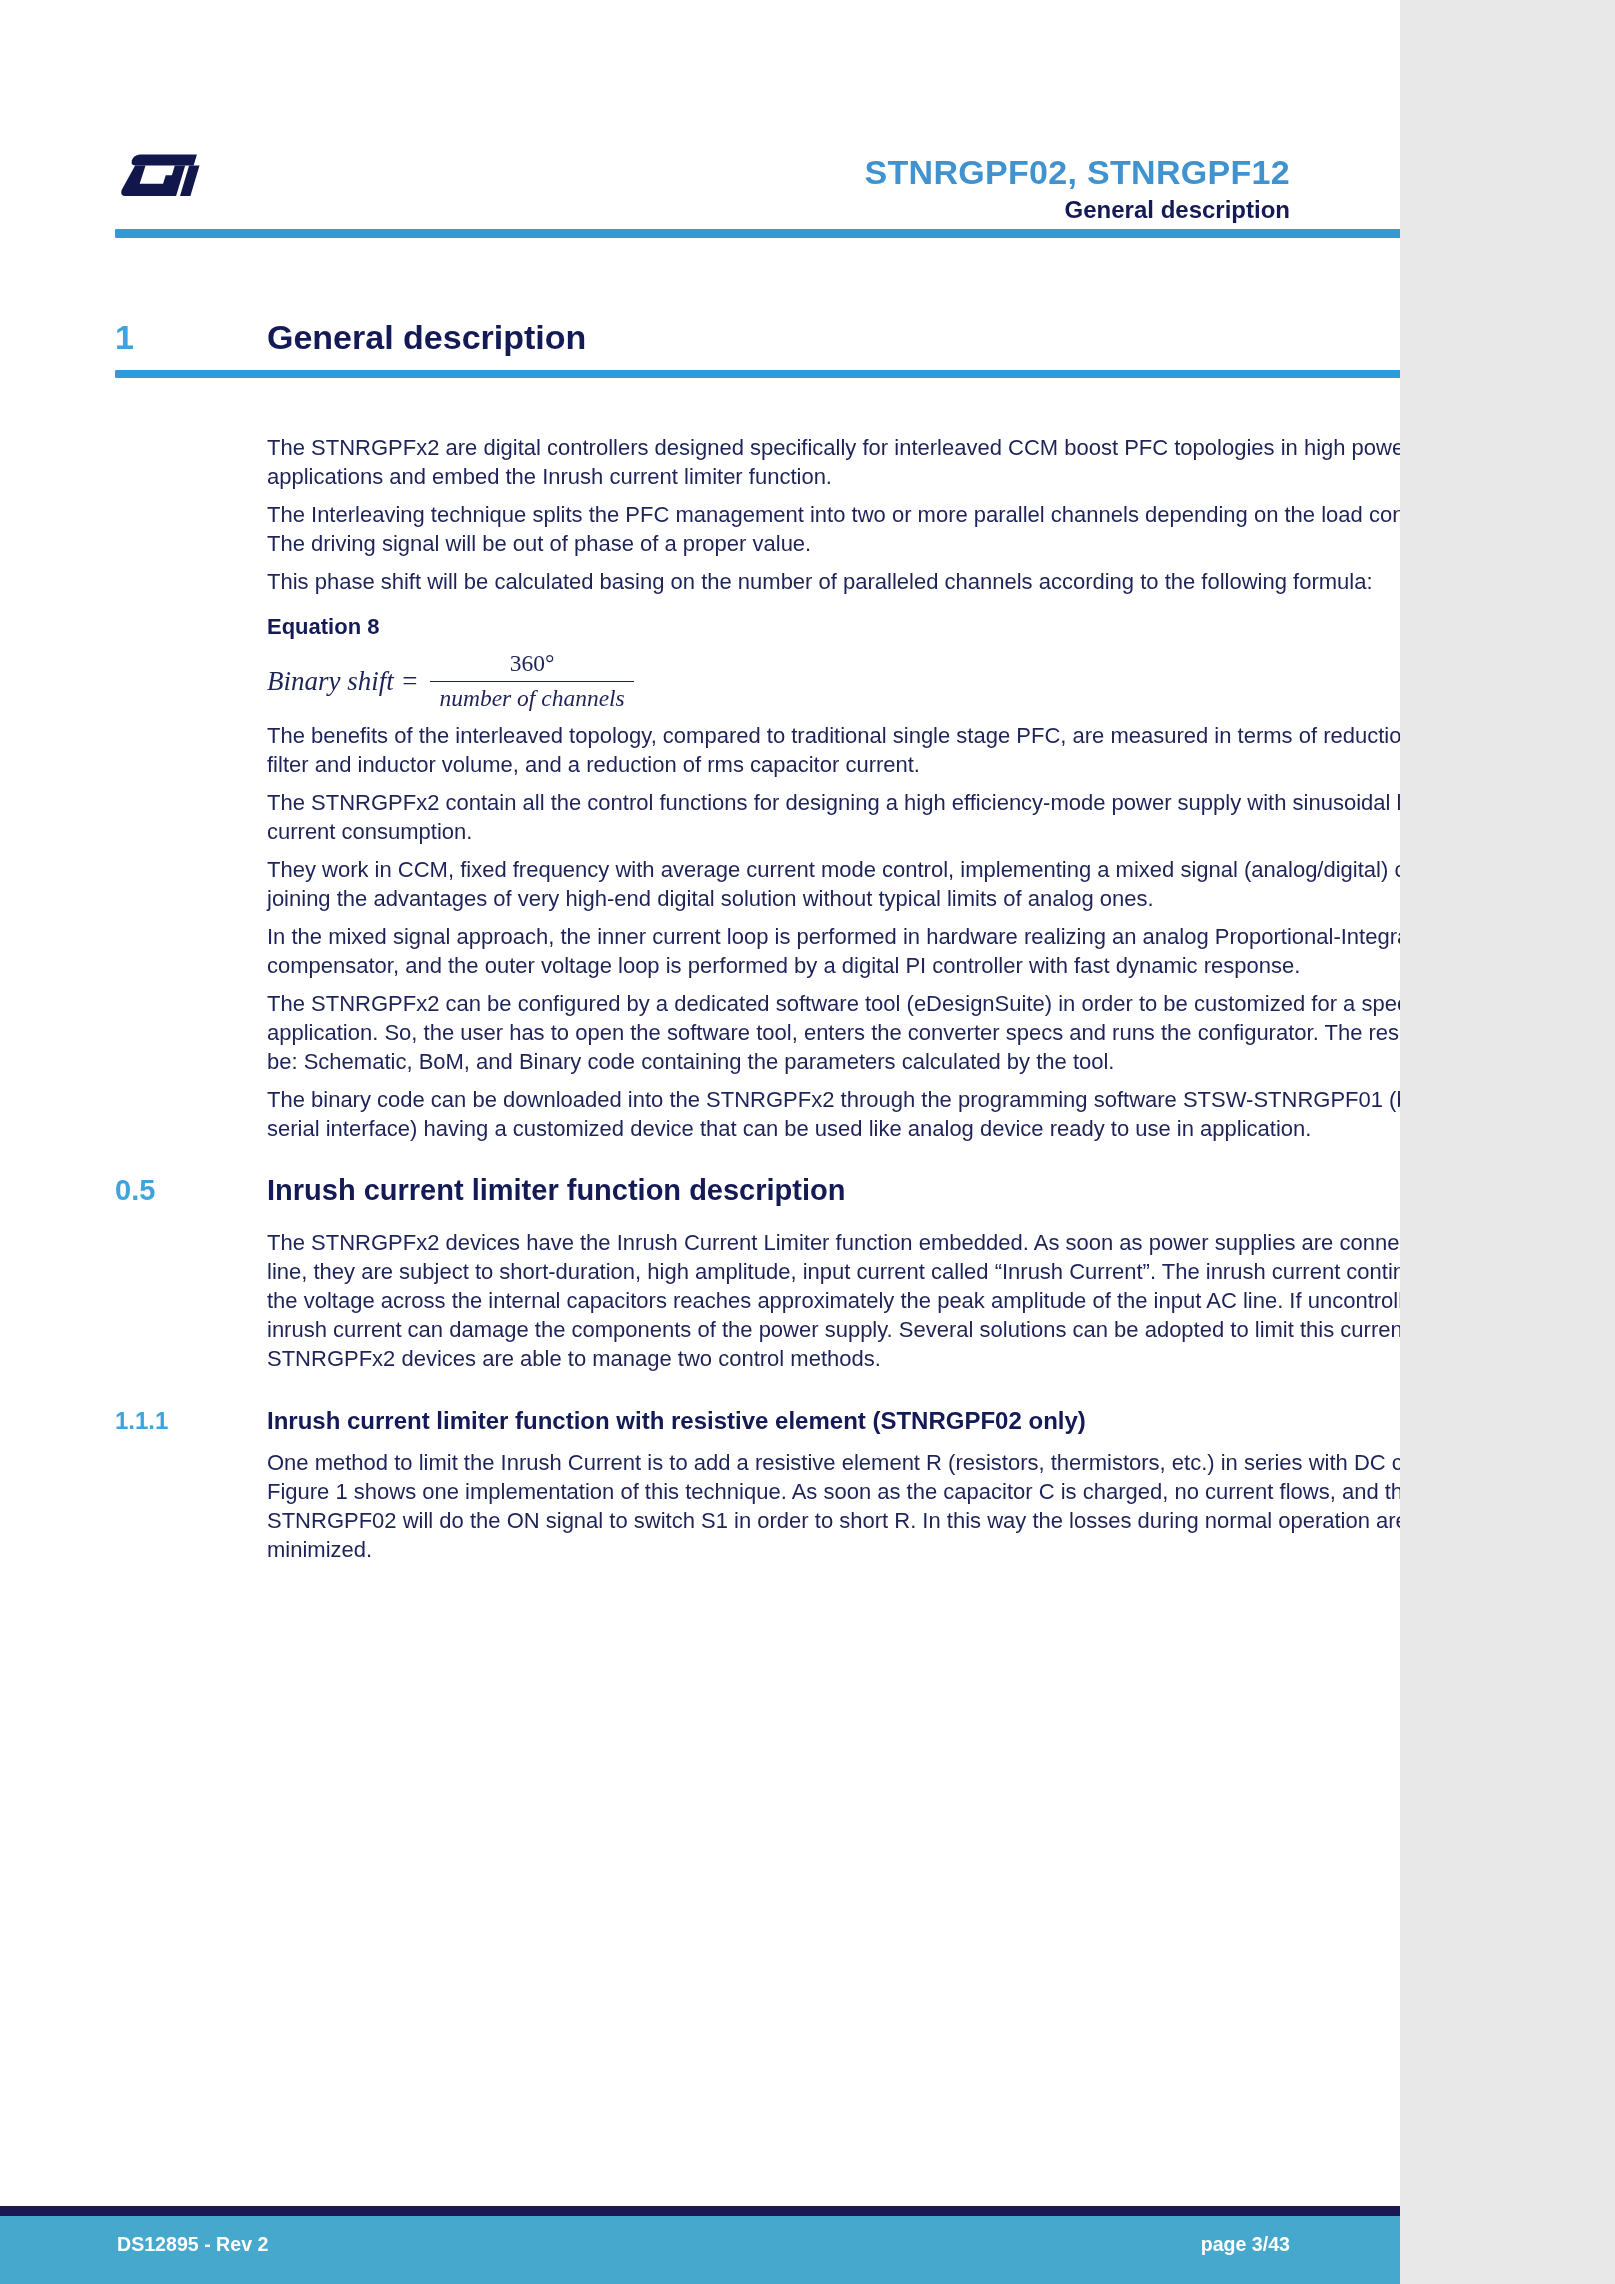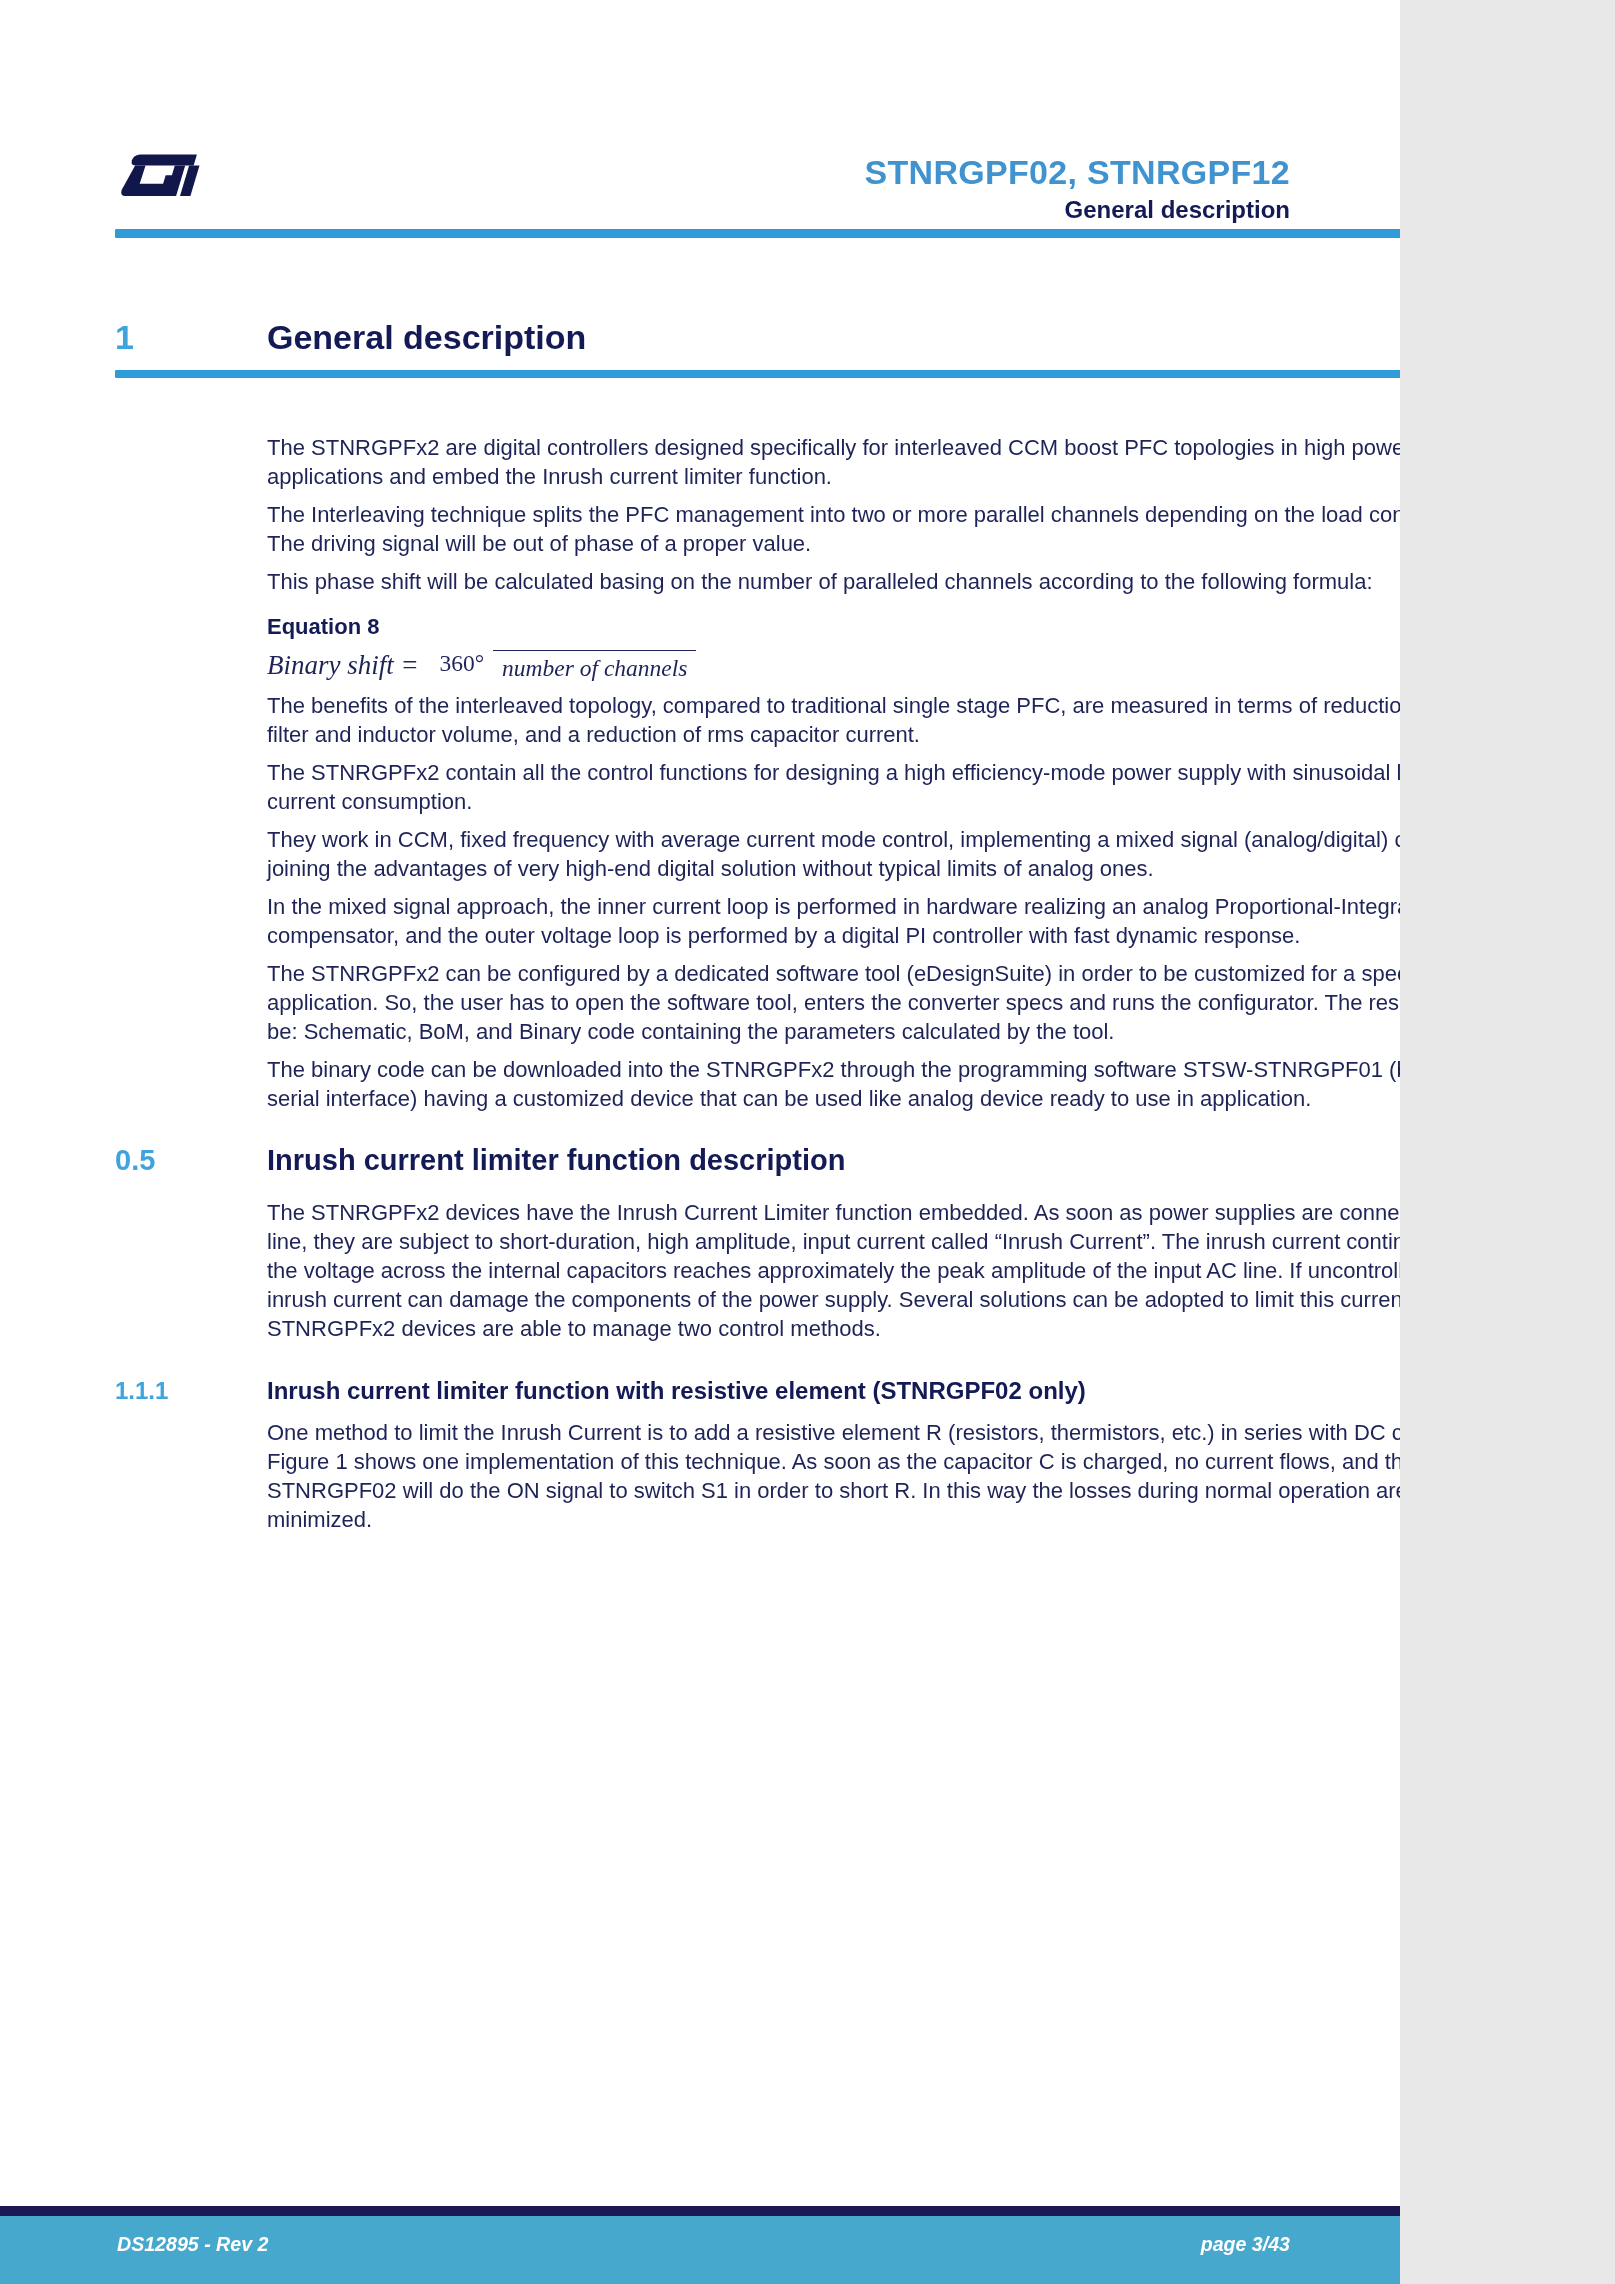--- a/index.html
+++ b/index.html
@@ -54,32 +54,32 @@
   .eq-label{
     font-size:22px;line-height:29px;font-weight:bold;color:#141a55;
     margin:15.6px 0 0 0;
   }
   .equation{
     display:flex;align-items:center;margin-top:9px;
     font-family:"Liberation Serif","DejaVu Serif",serif;
     color:#1e2358;
   }
   .eq-lhs{font-size:27px;font-style:italic;margin-right:11.7px;}
-  .frac{display:inline-flex;flex-direction:row;align-items:center;}
+  .frac{display:inline-flex;flex-direction:column;align-items:center;}
   .frac-num{font-size:23.5px;padding:0 9px 3.9px 9px;}
   .frac-den{
     font-size:23.5px;font-style:italic;
     border-top:1.3px solid #1e2358;padding:3.9px 9px 0 9px;
   }
   
   .footer-bar{
     position:absolute;left:0;top:2206px;width:100%;height:9.8px;background:#1c1854;
   }
   .footer-band{
-    position:absolute;left:0;top:2216px;width:100%;height:68px;background:#47a8cd;font-style:italic;
+    position:absolute;left:0;top:2216px;width:100%;height:68px;background:#47a8cd;
   }
   .footer-left{
     position:absolute;left:117px;top:17px;
     font-size:19.6px;font-weight:bold;color:#ffffff;
   }
   .footer-right{
     position:absolute;right:110px;top:17px;
     font-size:19.6px;font-weight:bold;color:#ffffff;
   }
 </style>

